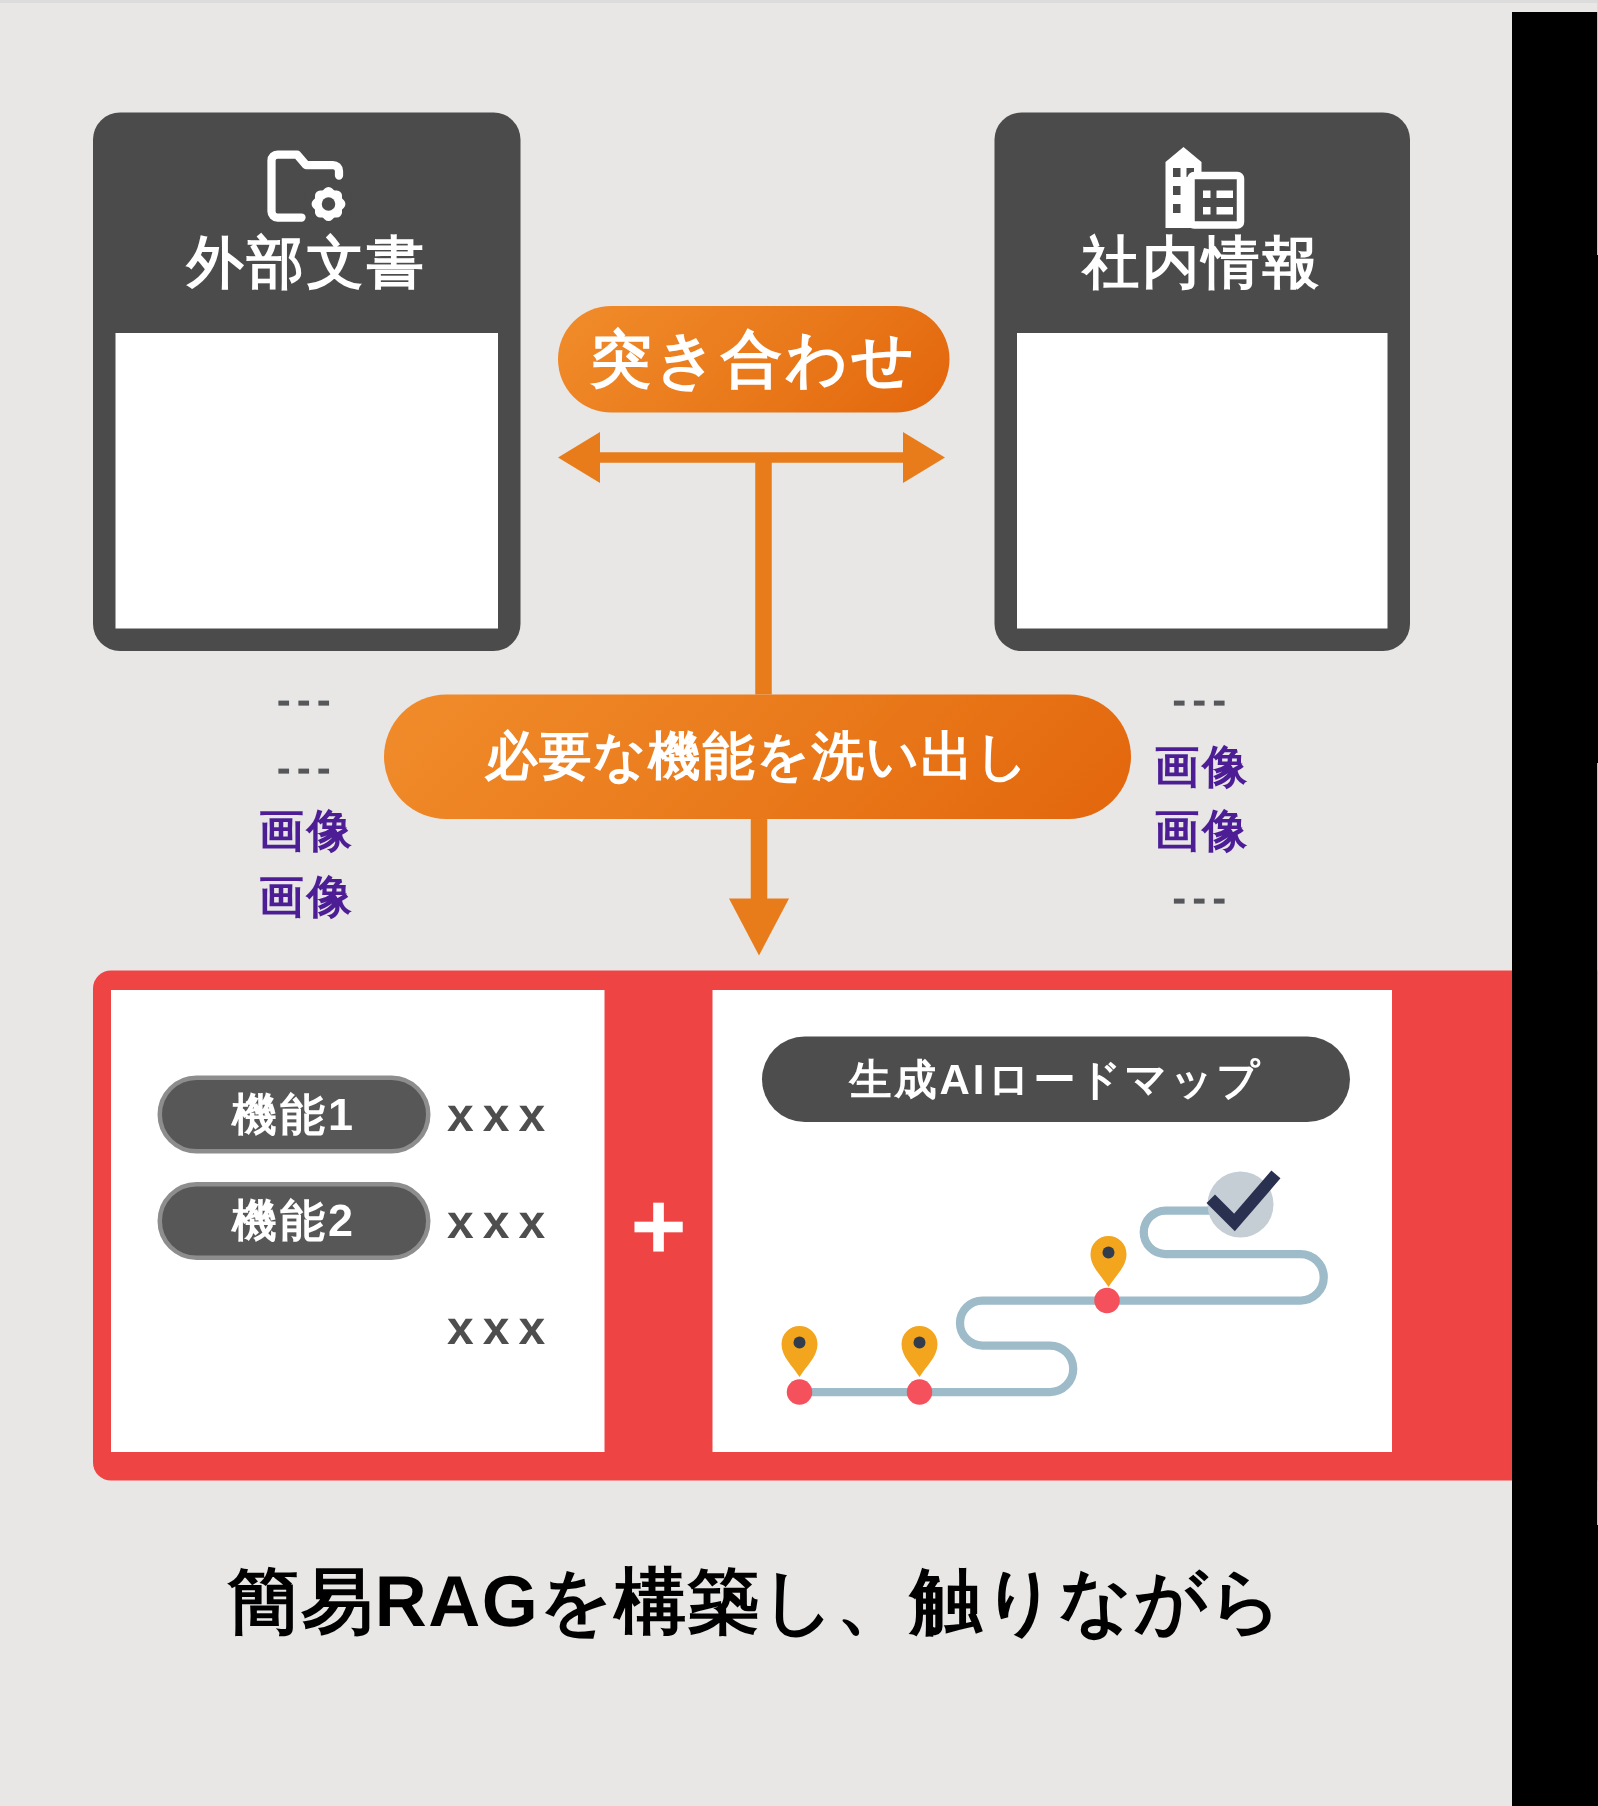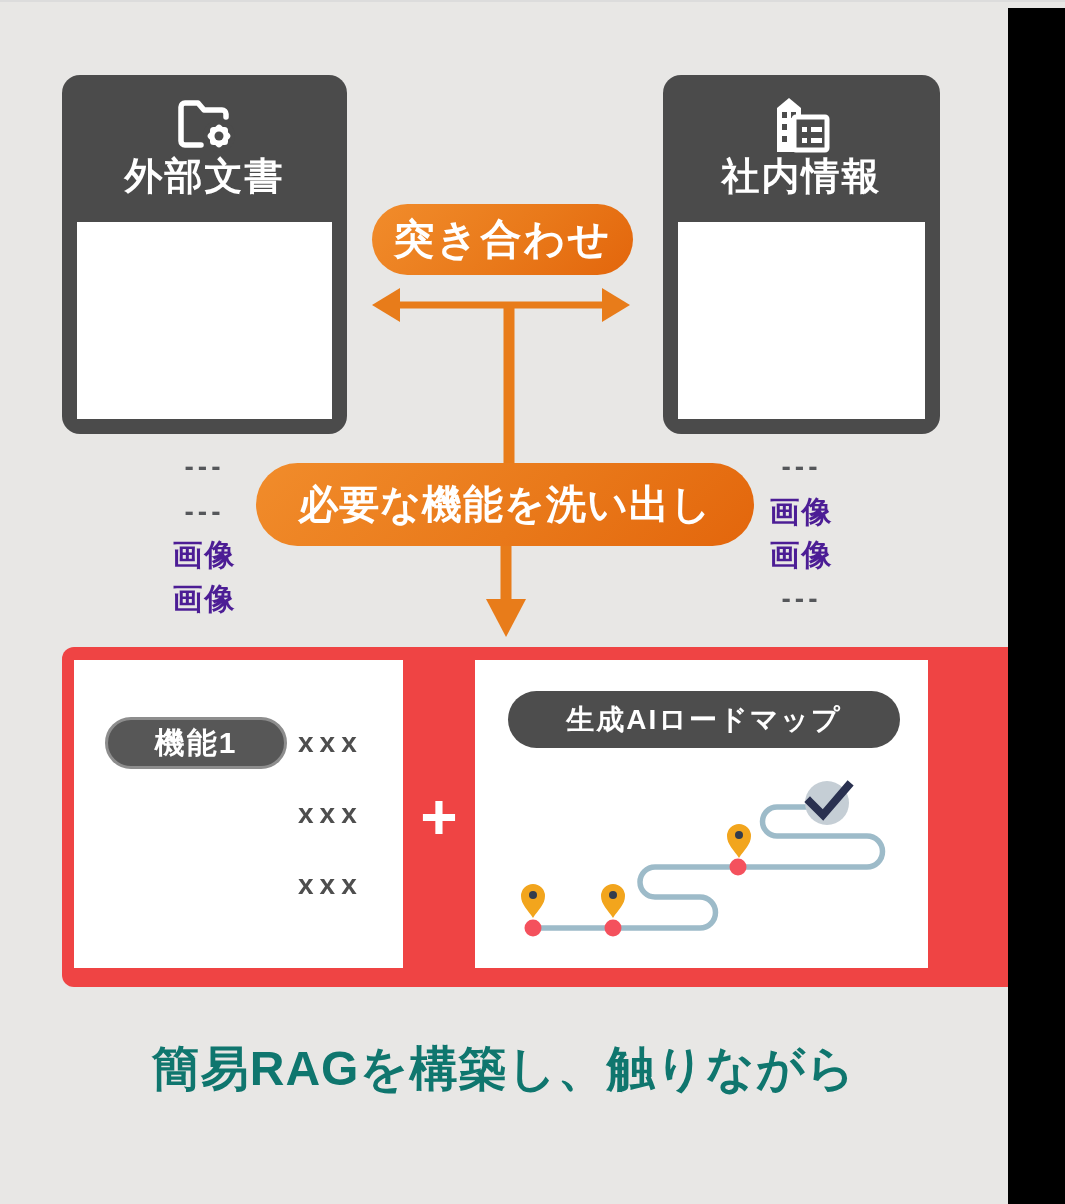--- a/index.html
+++ b/index.html
@@ -19,47 +19,47 @@
   .panel .row{position:absolute;left:0;right:0;height:34px;text-align:center;line-height:34px;}
   .row.dash{color:#55575a;font-size:28px;font-weight:900;letter-spacing:4px;}
   .row.img{color:#4c1d95;font-size:30px;font-weight:bold;letter-spacing:2px;}
   .r0{top:228px;} .r1{top:273px;} .r2{top:316px;} .r3{top:360px;}
 
   
   .pill-orange{position:absolute;display:flex;align-items:center;justify-content:center;
         background:linear-gradient(135deg,#f18c2b 0%,#e9791a 55%,#e3660c 100%);
         color:#fff;font-weight:bold;}
   .pill-match{left:372px;top:202px;width:261px;height:71px;border-radius:36px;font-size:41px;letter-spacing:2px;}
-  .pill-extract{left:256px;top:461px;width:498px;height:83px;border-radius:42px;font-size:40px;letter-spacing:1px;}
+  .pill-extract{left:256px;top:461px;width:498px;height:83px;border-radius:42px;font-size:35px;letter-spacing:1px;}
 
   .connector-svg{position:absolute;left:0;top:0;pointer-events:none;}
 
   
   .result-box{position:absolute;left:62px;top:645px;width:1022px;height:340px;
               background:#ef4444;border-radius:12px;}
   .panel-white{position:absolute;top:13px;height:308px;background:#fff;}
   .panel-features{left:12px;width:329px;}
   .panel-roadmap{left:413px;width:453px;}
   .plus-wrap{position:absolute;left:355px;top:148px;width:44px;height:44px;color:#fff;
              font-size:64px;font-weight:bold;line-height:44px;text-align:center;}
   .feature-pill{position:absolute;left:31px;width:182px;height:52px;background:#575757;
         border:3px solid #8d8d8d;border-radius:29px;box-sizing:border-box;color:#fff;
         font-size:30px;font-weight:bold;letter-spacing:2px;display:flex;align-items:center;justify-content:center;}
   .fp0{top:57px;} .fp1{top:128px;} .fp2{top:199px;}
   .feature-x{position:absolute;left:224px;width:100px;height:52px;color:#4e4e4e;
-        font-size:28px;font-weight:bold;letter-spacing:6px;display:flex;align-items:center;text-align:right;}
+        font-size:32px;font-weight:bold;letter-spacing:6px;display:flex;align-items:center;text-align:right;}
   .roadmap-pill{position:absolute;left:33px;top:31px;width:392px;height:57px;background:#4d4d4d;
         border-radius:29px;color:#fff;font-size:28px;font-weight:bold;letter-spacing:2px;
         display:flex;align-items:center;justify-content:center;}
   .roadmap-svg{position:absolute;left:0;top:0;}
 
   
   .caption-line{position:absolute;left:0;width:1008px;text-align:center;font-weight:bold;
         font-size:48px;line-height:54px;letter-spacing:1px;}
-  .caption-1{top:1040px;color:#0f766e;}
+  .caption-1{top:1040px;color:#000000;}
   .caption-2{top:1100px;color:#1d7a78;}
 </style>
 </head>
 <body>
 
 <div class="stage">
 
   <div class="card card-left">
     <div class="icon-wrap">
       <svg width="62" height="56" viewBox="0 0 62 56">
@@ -118,20 +118,21 @@
 
   <div class="pill-orange pill-match">突き合わせ</div>
 
   <div class="pill-orange pill-extract">必要な機能を洗い出し</div>
 
   <div class="result-box">
 
     <div class="panel-white panel-features">
       <div class="feature-pill fp0">機能1</div>
       <div class="feature-x fp0">xxx</div>
+      <div class="feature-pill fp1">機能2</div>
       <div class="feature-x fp1">xxx</div>
       <div class="feature-x fp2">xxx</div>
     </div>
 
     <div class="plus-wrap">+</div>
 
     <div class="panel-white panel-roadmap">
       <svg class="roadmap-svg" width="453" height="308" viewBox="0 0 453 308">
         <path d="M 58 268 H 225 A 15.5 15.5 0 0 0 225 237 H 180 A 15 15 0 0 1 180 207 H 392 A 15.5 15.5 0 0 0 392 176 H 302 A 14.5 14.5 0 0 1 302 147 H 334" fill="none" stroke="#9dbbc9" stroke-width="5.5" stroke-linecap="round"></path>
         <circle cx="352" cy="143" r="22" fill="#c5ced5"></circle>

